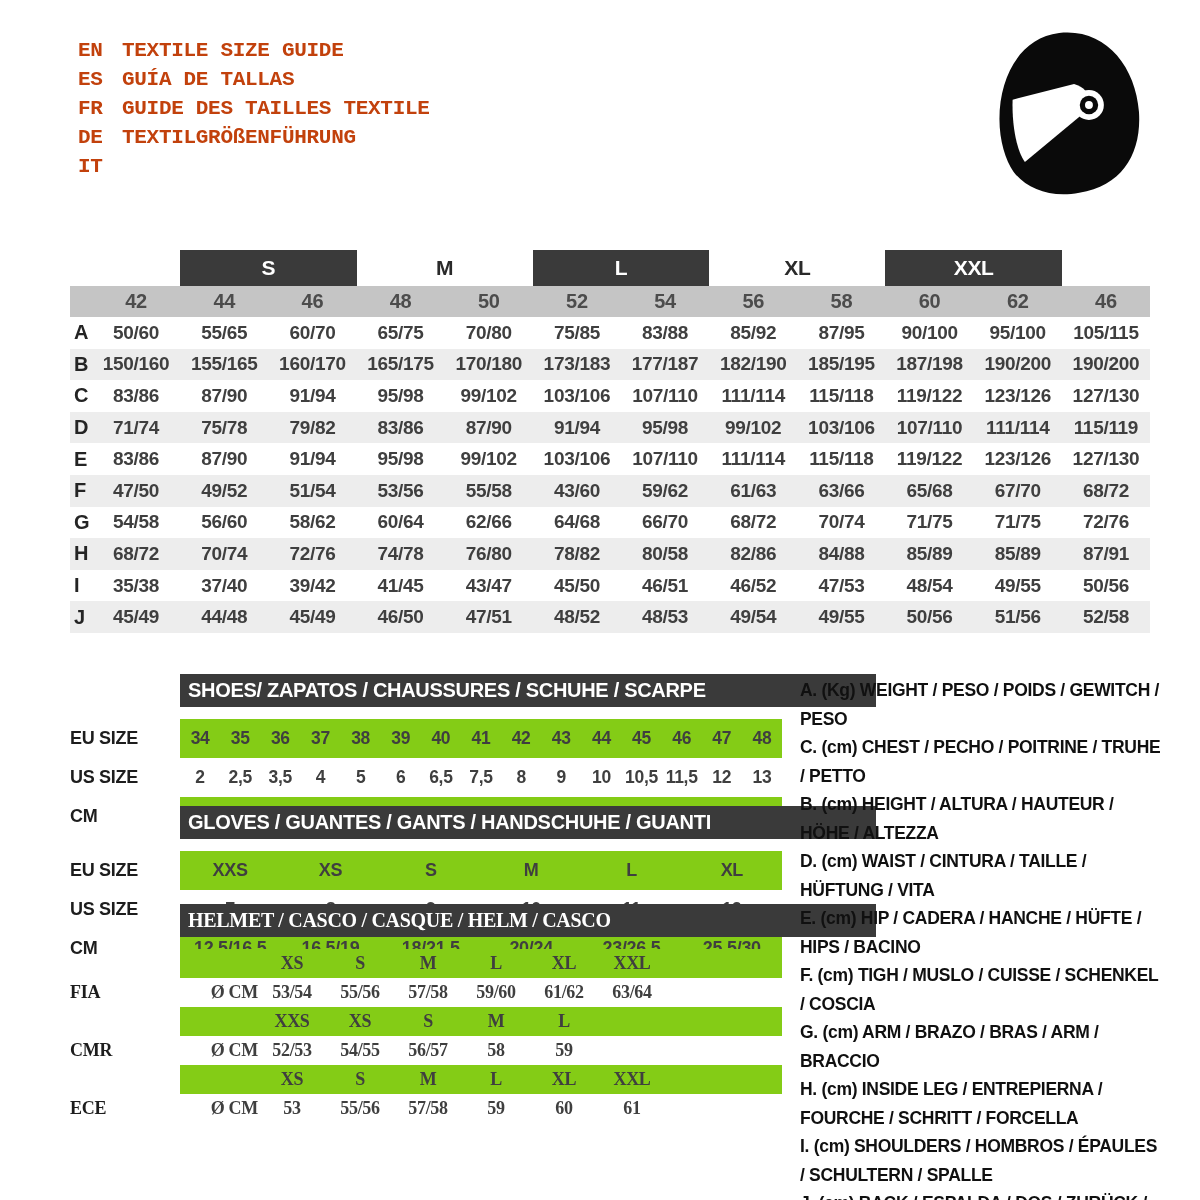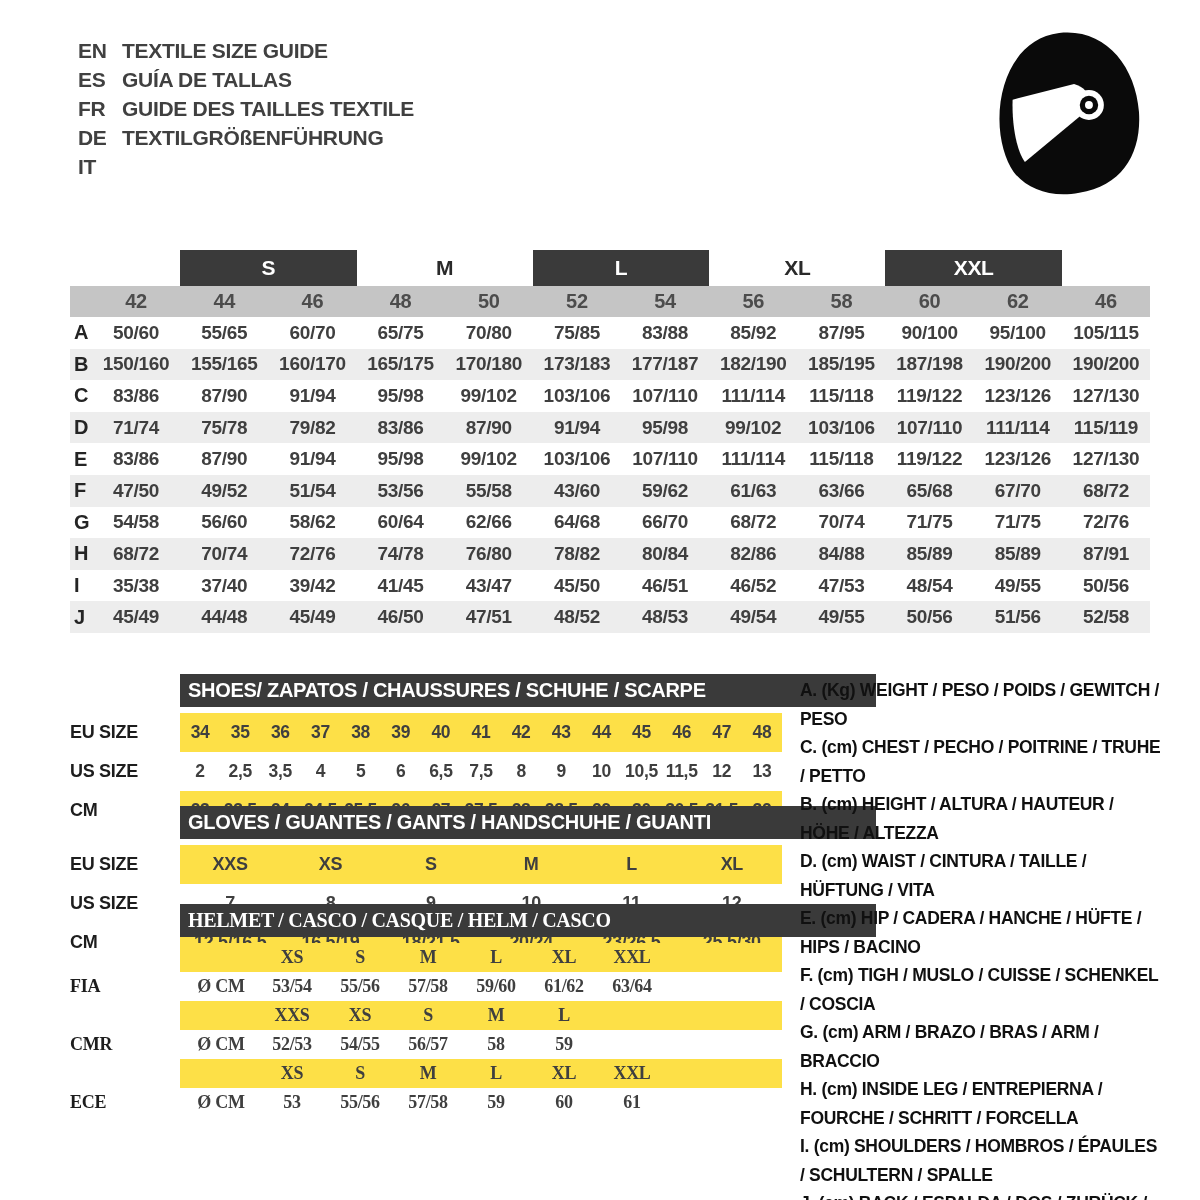--- a/index.html
+++ b/index.html
@@ -13,21 +13,21 @@
     position:relative;
     width:1200px; height:1200px;
     background:#ffffff;
     overflow:hidden;
     letter-spacing:-0.3px;
   }
 
   
   .lang-block {
     position:absolute; left:78px; top:36px;
-    font-size:21px; color:#404040;
+    font-size:21px; color:#c2410c;font-family:Liberation Mono, monospace;
   }
   .lang-row { display:flex; line-height:29px; }
   .lang-code { width:44px; flex:0 0 44px; }
 
   
   .helmet-svg { position:absolute; left:972px; top:26px; }
 
   
   .main-table {
     position:absolute; left:70px; top:250px; width:1080px;
@@ -55,32 +55,32 @@
 
   
   .section { position:absolute; left:70px; }
   #shoes-section  { top:674px; }
   #gloves-section { top:806px; }
   #helmet-section { top:904px;font-family:Liberation Serif, serif; }
   .sec-header {
     margin-left:110px; width:696px; height:33px;
     background:#3a3a3a; color:#ffffff;
     font-size:20px; line-height:33px; padding-left:8px;
-    margin-bottom:6px;
+    margin-bottom:12px;
   }
   .sec-row { display:flex; align-items:center; height:39px; }
   #helmet-section .sec-row { height:29px; }
   .sec-label { width:110px; flex:0 0 110px; font-size:18px; color:#1d1d1d; }
   .sec-strip { width:602px; height:100%; display:grid; align-items:center; }
-  .sec-strip.shaded { background:#fde047; }
+  .sec-strip.shaded { background:#84cc16; }
   .shoes-strip  { grid-template-columns:repeat(15, 1fr); font-size:17.5px; color:#3f3f3f; }
   .gloves-strip { grid-template-columns:repeat(6, 1fr);  font-size:18px;   color:#3f3f3f; }
   .helmet-strip { grid-template-columns:78px repeat(6, 68px) 1fr; font-size:18px; color:#3f3f3f; }
   .sec-cell { text-align:center; }
-  .helmet-strip .sec-cell.left { text-align:center; padding-left:4px; }
+  .helmet-strip .sec-cell.left { text-align:right; padding-left:4px; }
 
   
   .legend {
     position:absolute; left:800px; top:676px; width:362px;
     font-size:17.5px; line-height:28.5px; color:#101010;
   }
 </style>
 </head>
 <body>
 
@@ -254,21 +254,21 @@
         <div class="cell">72/76</div>
       </div>
       <div class="mt-row data-row stripe">
         <div class="row-label">H</div>
         <div class="cell">68/72</div>
         <div class="cell">70/74</div>
         <div class="cell">72/76</div>
         <div class="cell">74/78</div>
         <div class="cell">76/80</div>
         <div class="cell">78/82</div>
-        <div class="cell">80/84</div>
+        <div class="cell">80/58</div>
         <div class="cell">82/86</div>
         <div class="cell">84/88</div>
         <div class="cell">85/89</div>
         <div class="cell">85/89</div>
         <div class="cell">87/91</div>
       </div>
       <div class="mt-row data-row">
         <div class="row-label">I</div>
         <div class="cell">35/38</div>
         <div class="cell">37/40</div>

